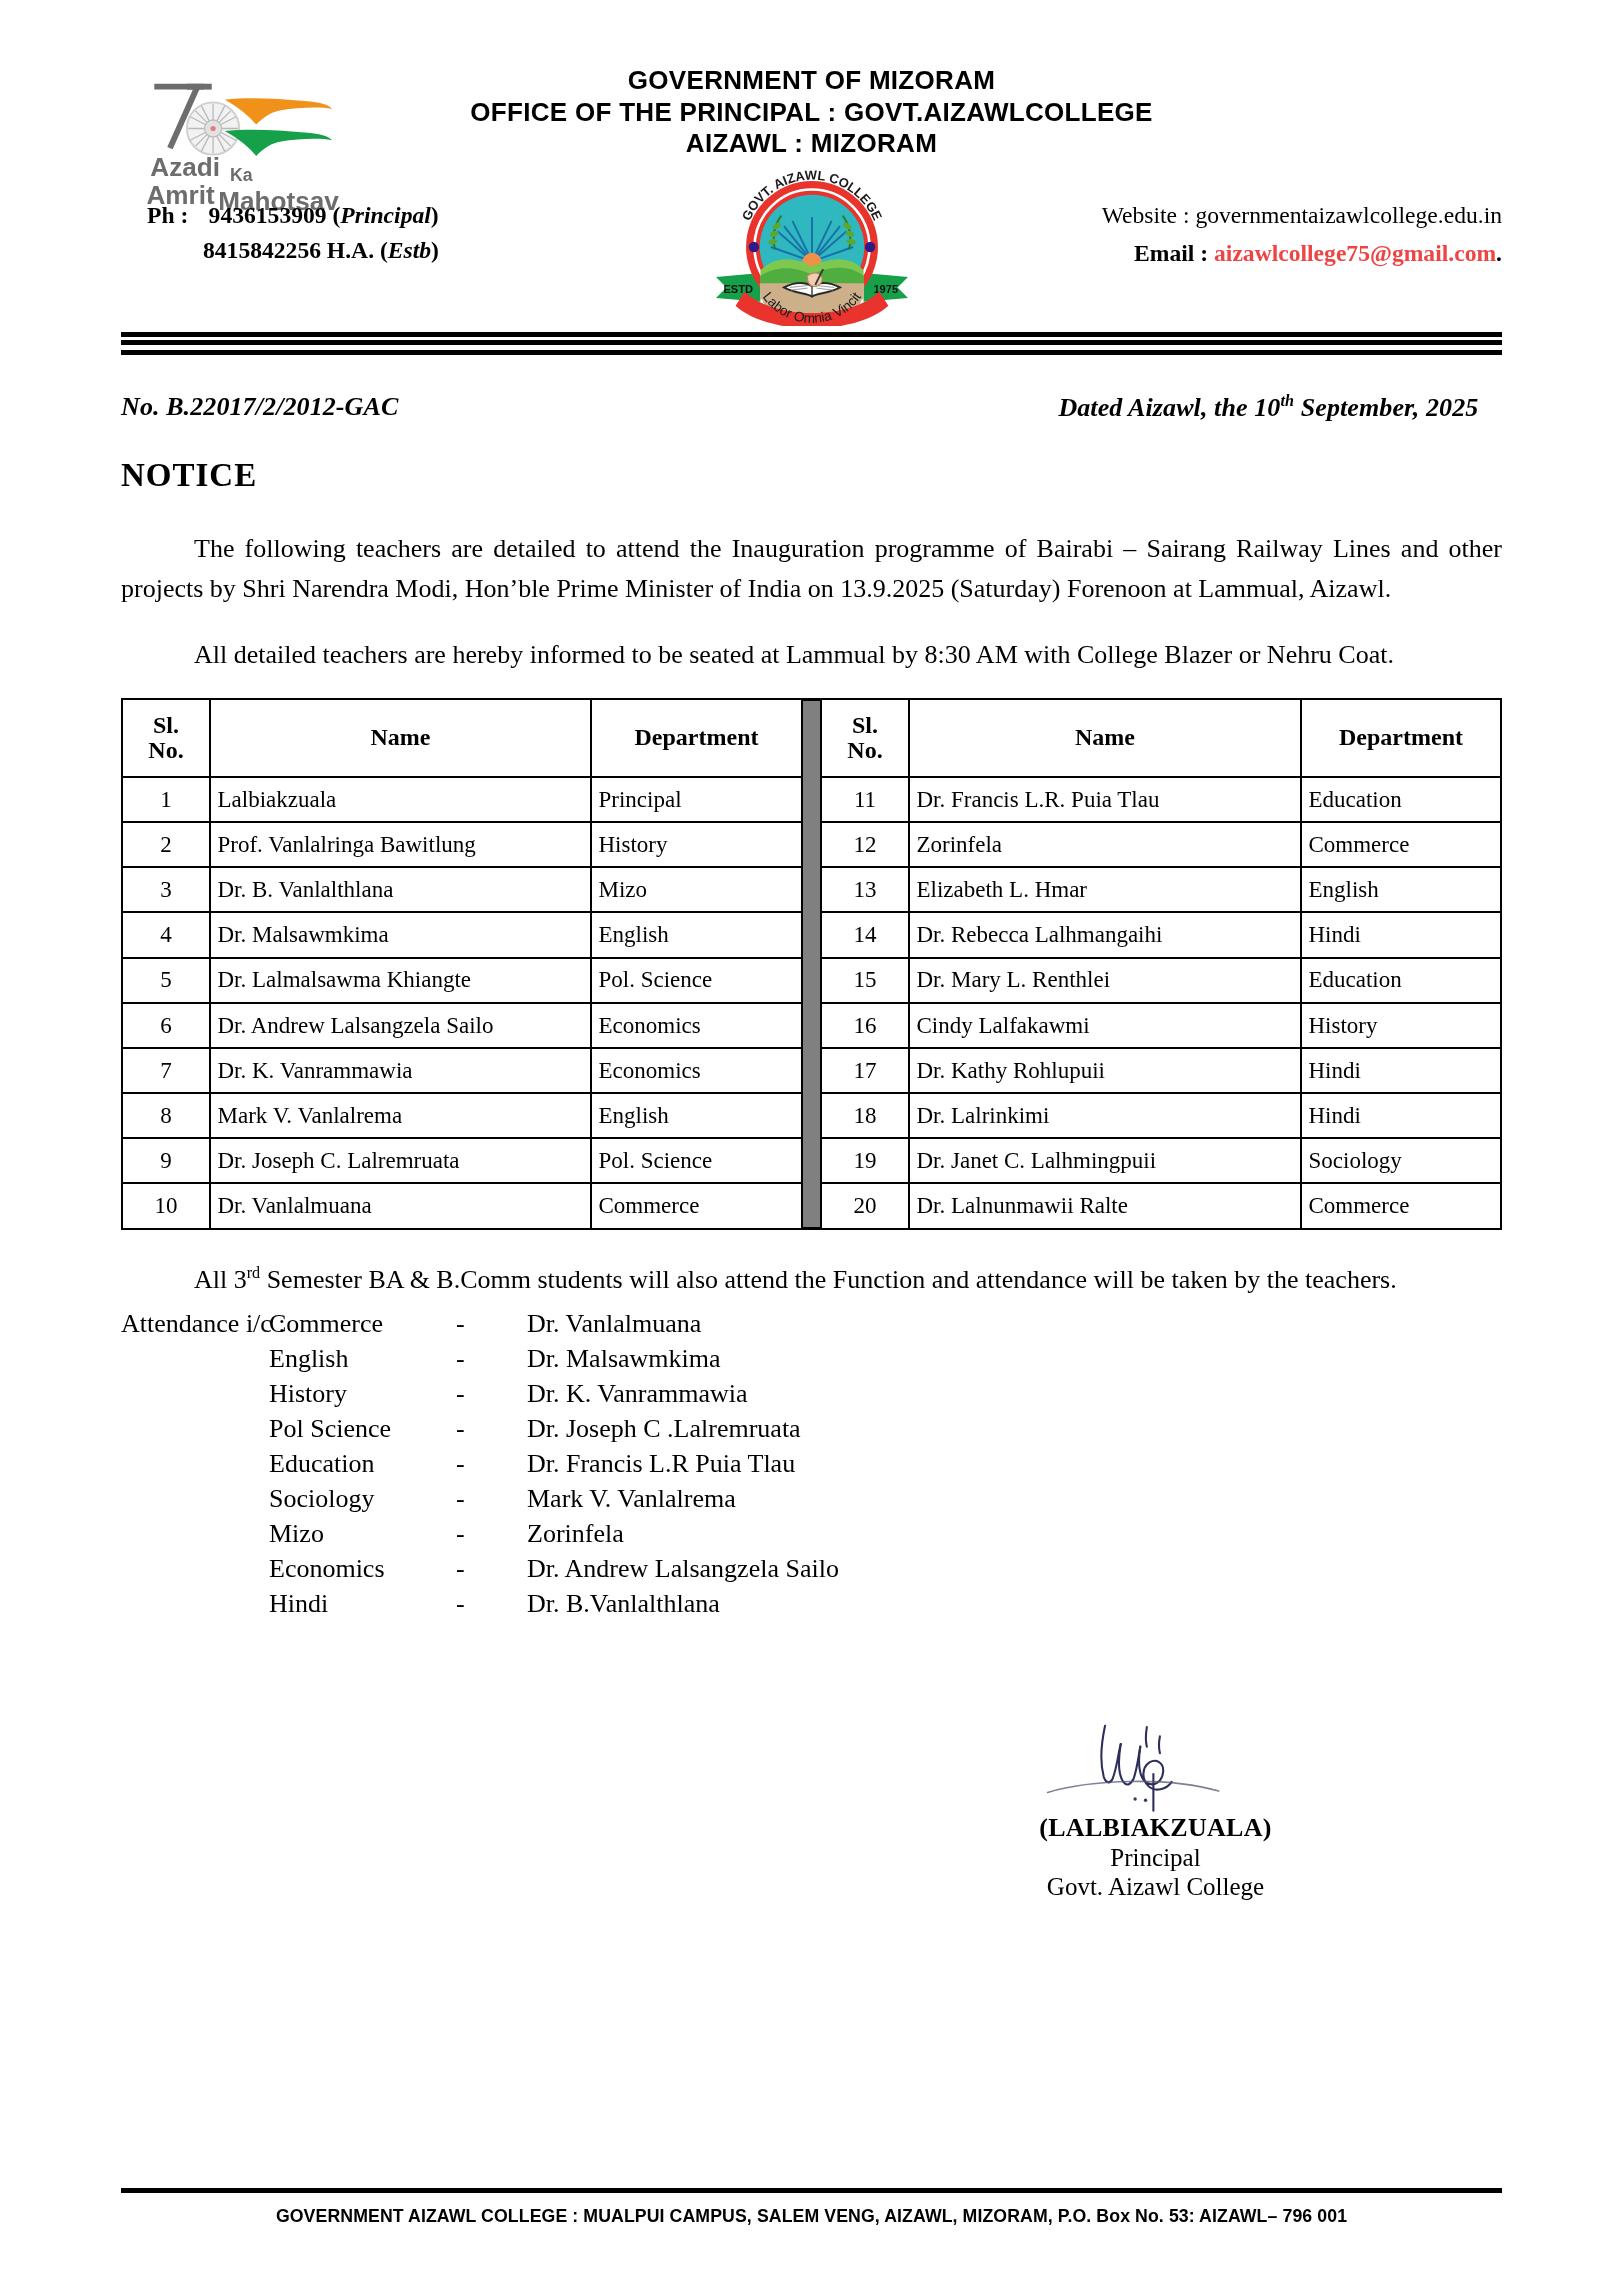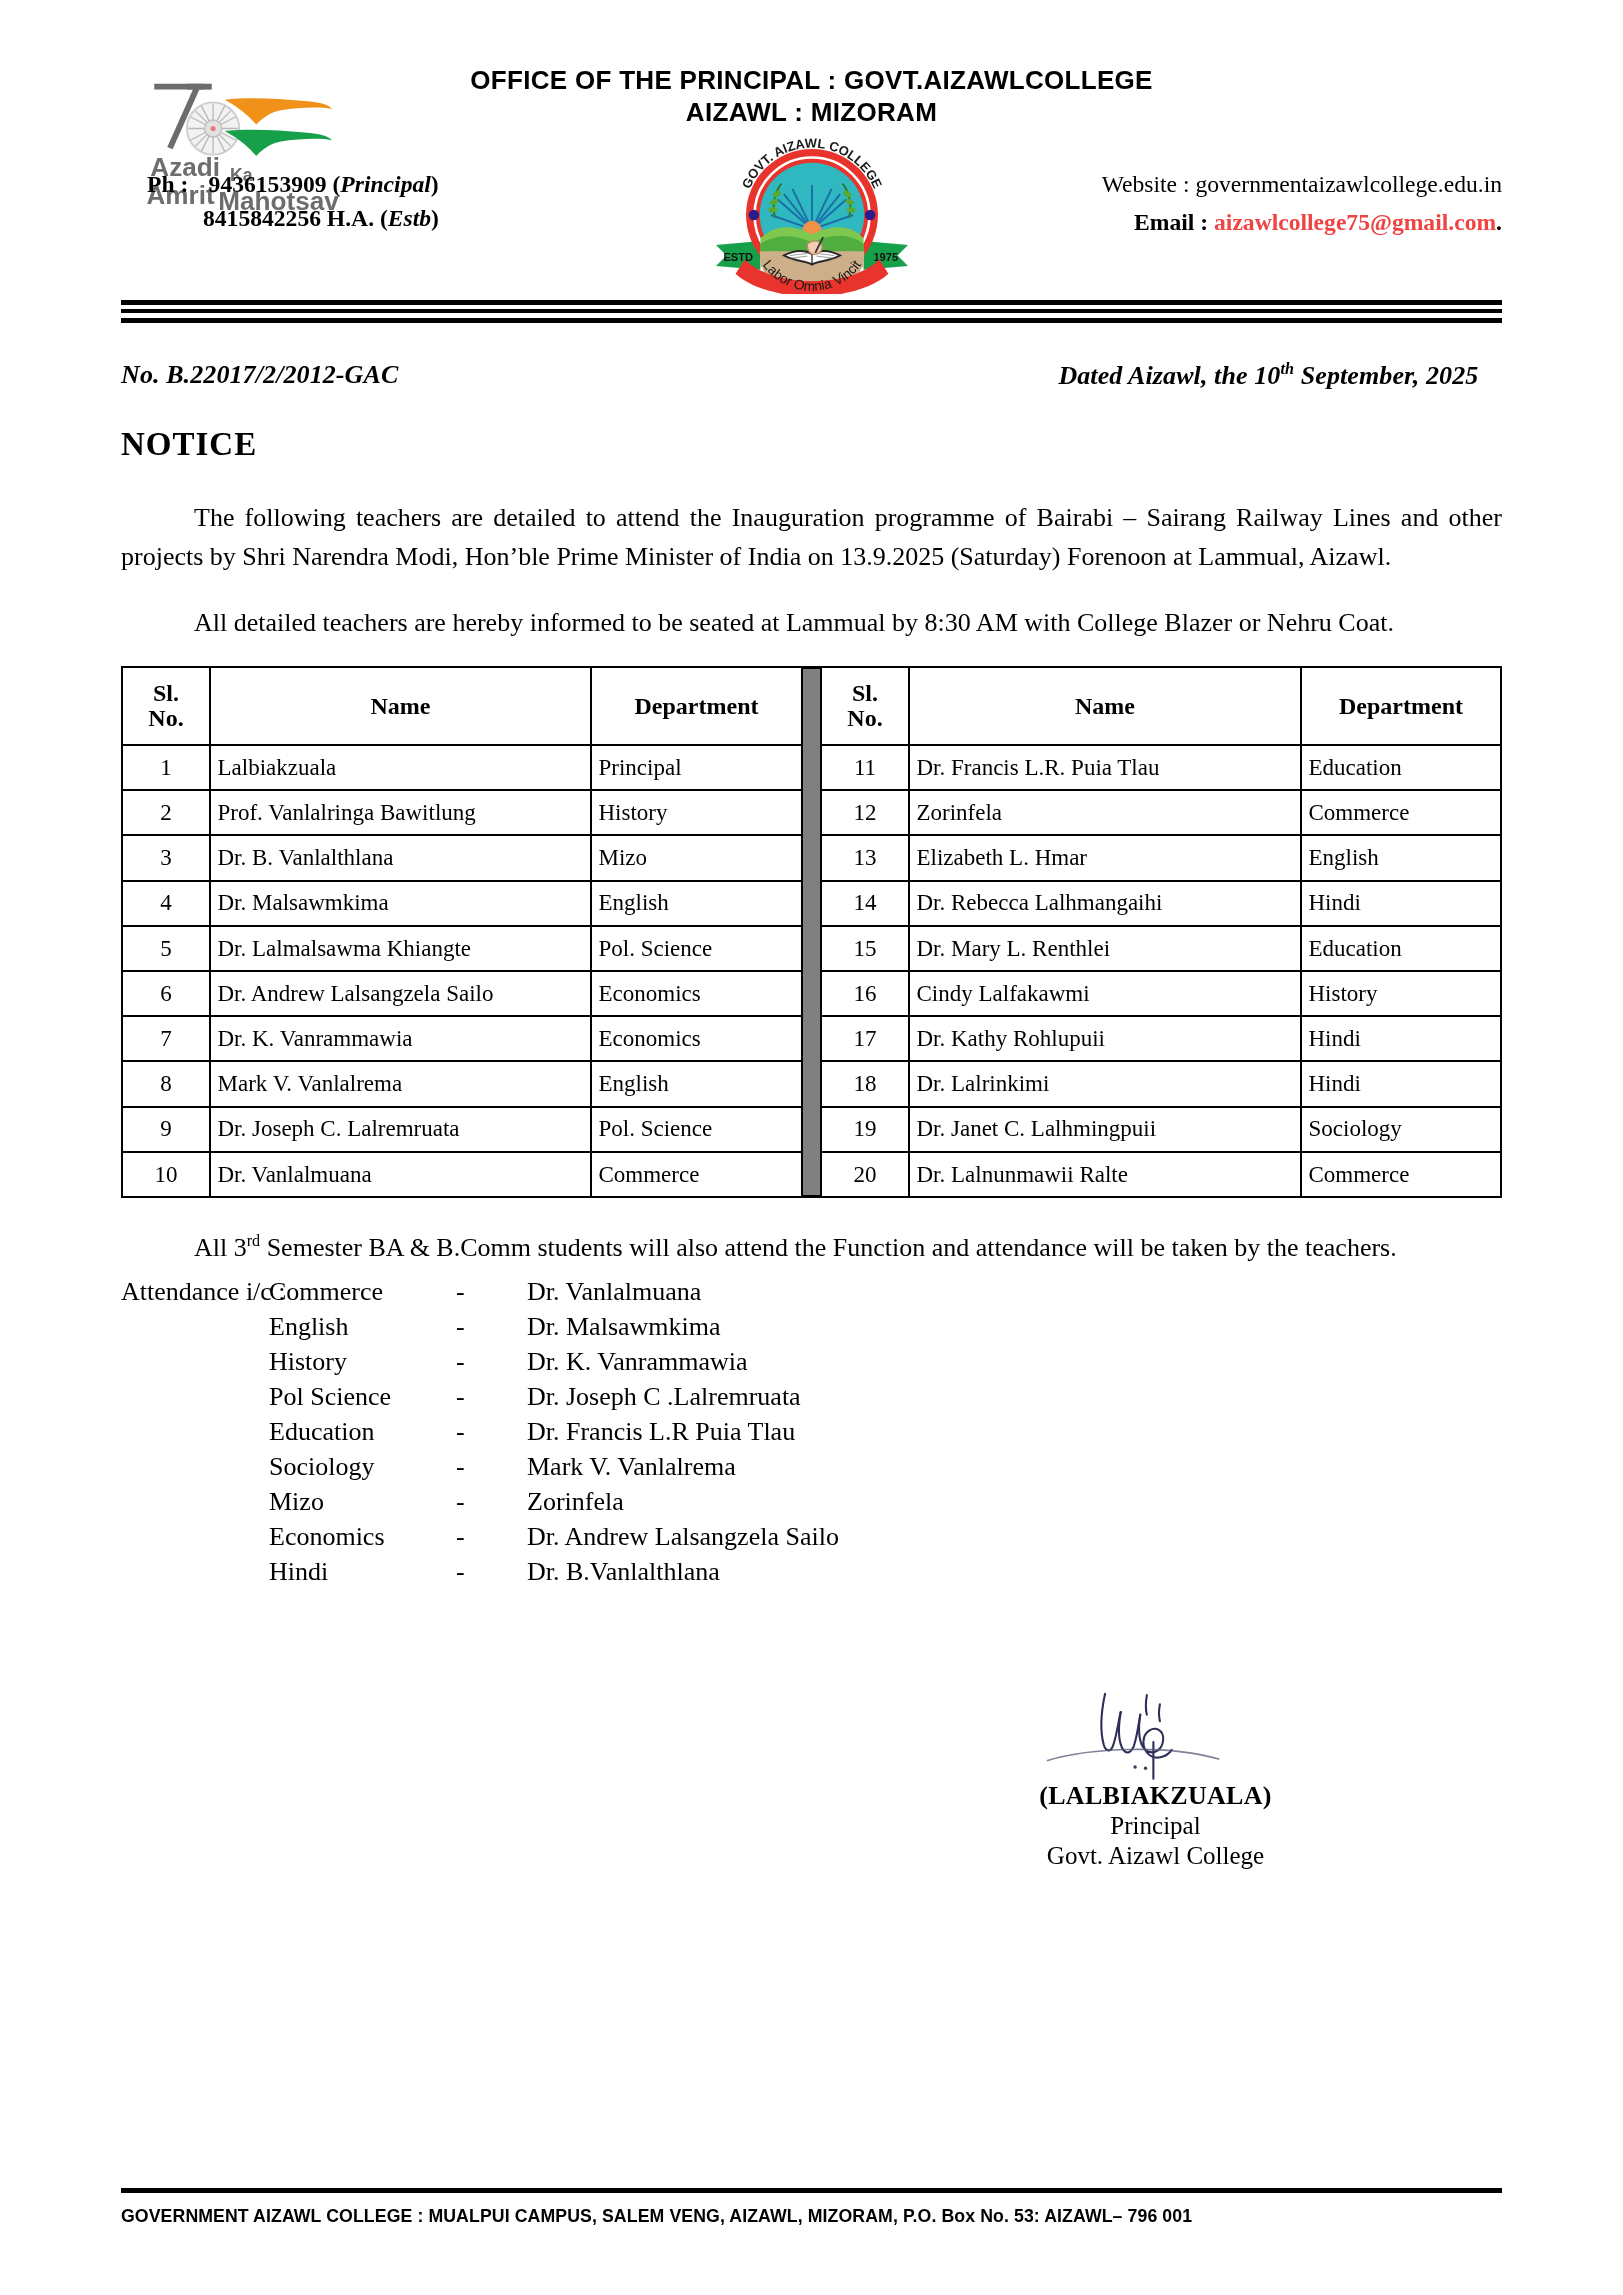--- a/index.html
+++ b/index.html
@@ -231,21 +231,21 @@
   
   .footer {
     position: absolute;
     left: 121px;
     right: 121px;
     bottom: 68px;
   }
   .footer-rule { height: 4.6px; background: #000; }
   .footer-text {
     margin-top: 13px;
-    text-align: left;
+    text-align: center;
     font-family: "Liberation Sans", sans-serif;
     font-weight: bold;
     font-size: 17.7px;
     letter-spacing: 0.1px;
   }
 </style>
 </head>
 <body>
 
 <div class="page">
@@ -282,20 +282,21 @@
         <path d="M128 92 C160 88 205 90 250 94 C276 96 288 100 292 106 C272 102 240 104 214 108 C200 110 188 118 176 130 C166 118 150 104 128 92 Z" fill="#17a04a"></path>
 
         <text x="14" y="160" font-family="Liberation Sans, sans-serif" font-size="40" font-weight="bold" fill="#6d6d6d">Azadi</text>
         <text x="136" y="168" font-family="Liberation Sans, sans-serif" font-size="27" font-weight="bold" fill="#6d6d6d">Ka</text>
         <text x="8" y="204" font-family="Liberation Sans, sans-serif" font-size="40" font-weight="bold" fill="#6d6d6d">Amrit</text>
         <text x="118" y="212" font-family="Liberation Sans, sans-serif" font-size="40" font-weight="bold" fill="#6d6d6d">Mahotsav</text>
       </svg>
     </div>
 
     <div class="lh-title-block">
+      <div class="lh-line1">GOVERNMENT OF MIZORAM</div>
       <div class="lh-line2">OFFICE OF THE PRINCIPAL : GOVT.AIZAWLCOLLEGE</div>
       <div class="lh-line3">AIZAWL : MIZORAM</div>
     </div>
 
     <div class="contact-row">
 
       <div class="crest">
         <svg viewBox="0 0 330 245" width="216" height="160" aria-hidden="true">
           <defs>
             <path id="arcTop" d="M 62 124 A 103 103 0 0 1 268 124"></path>

